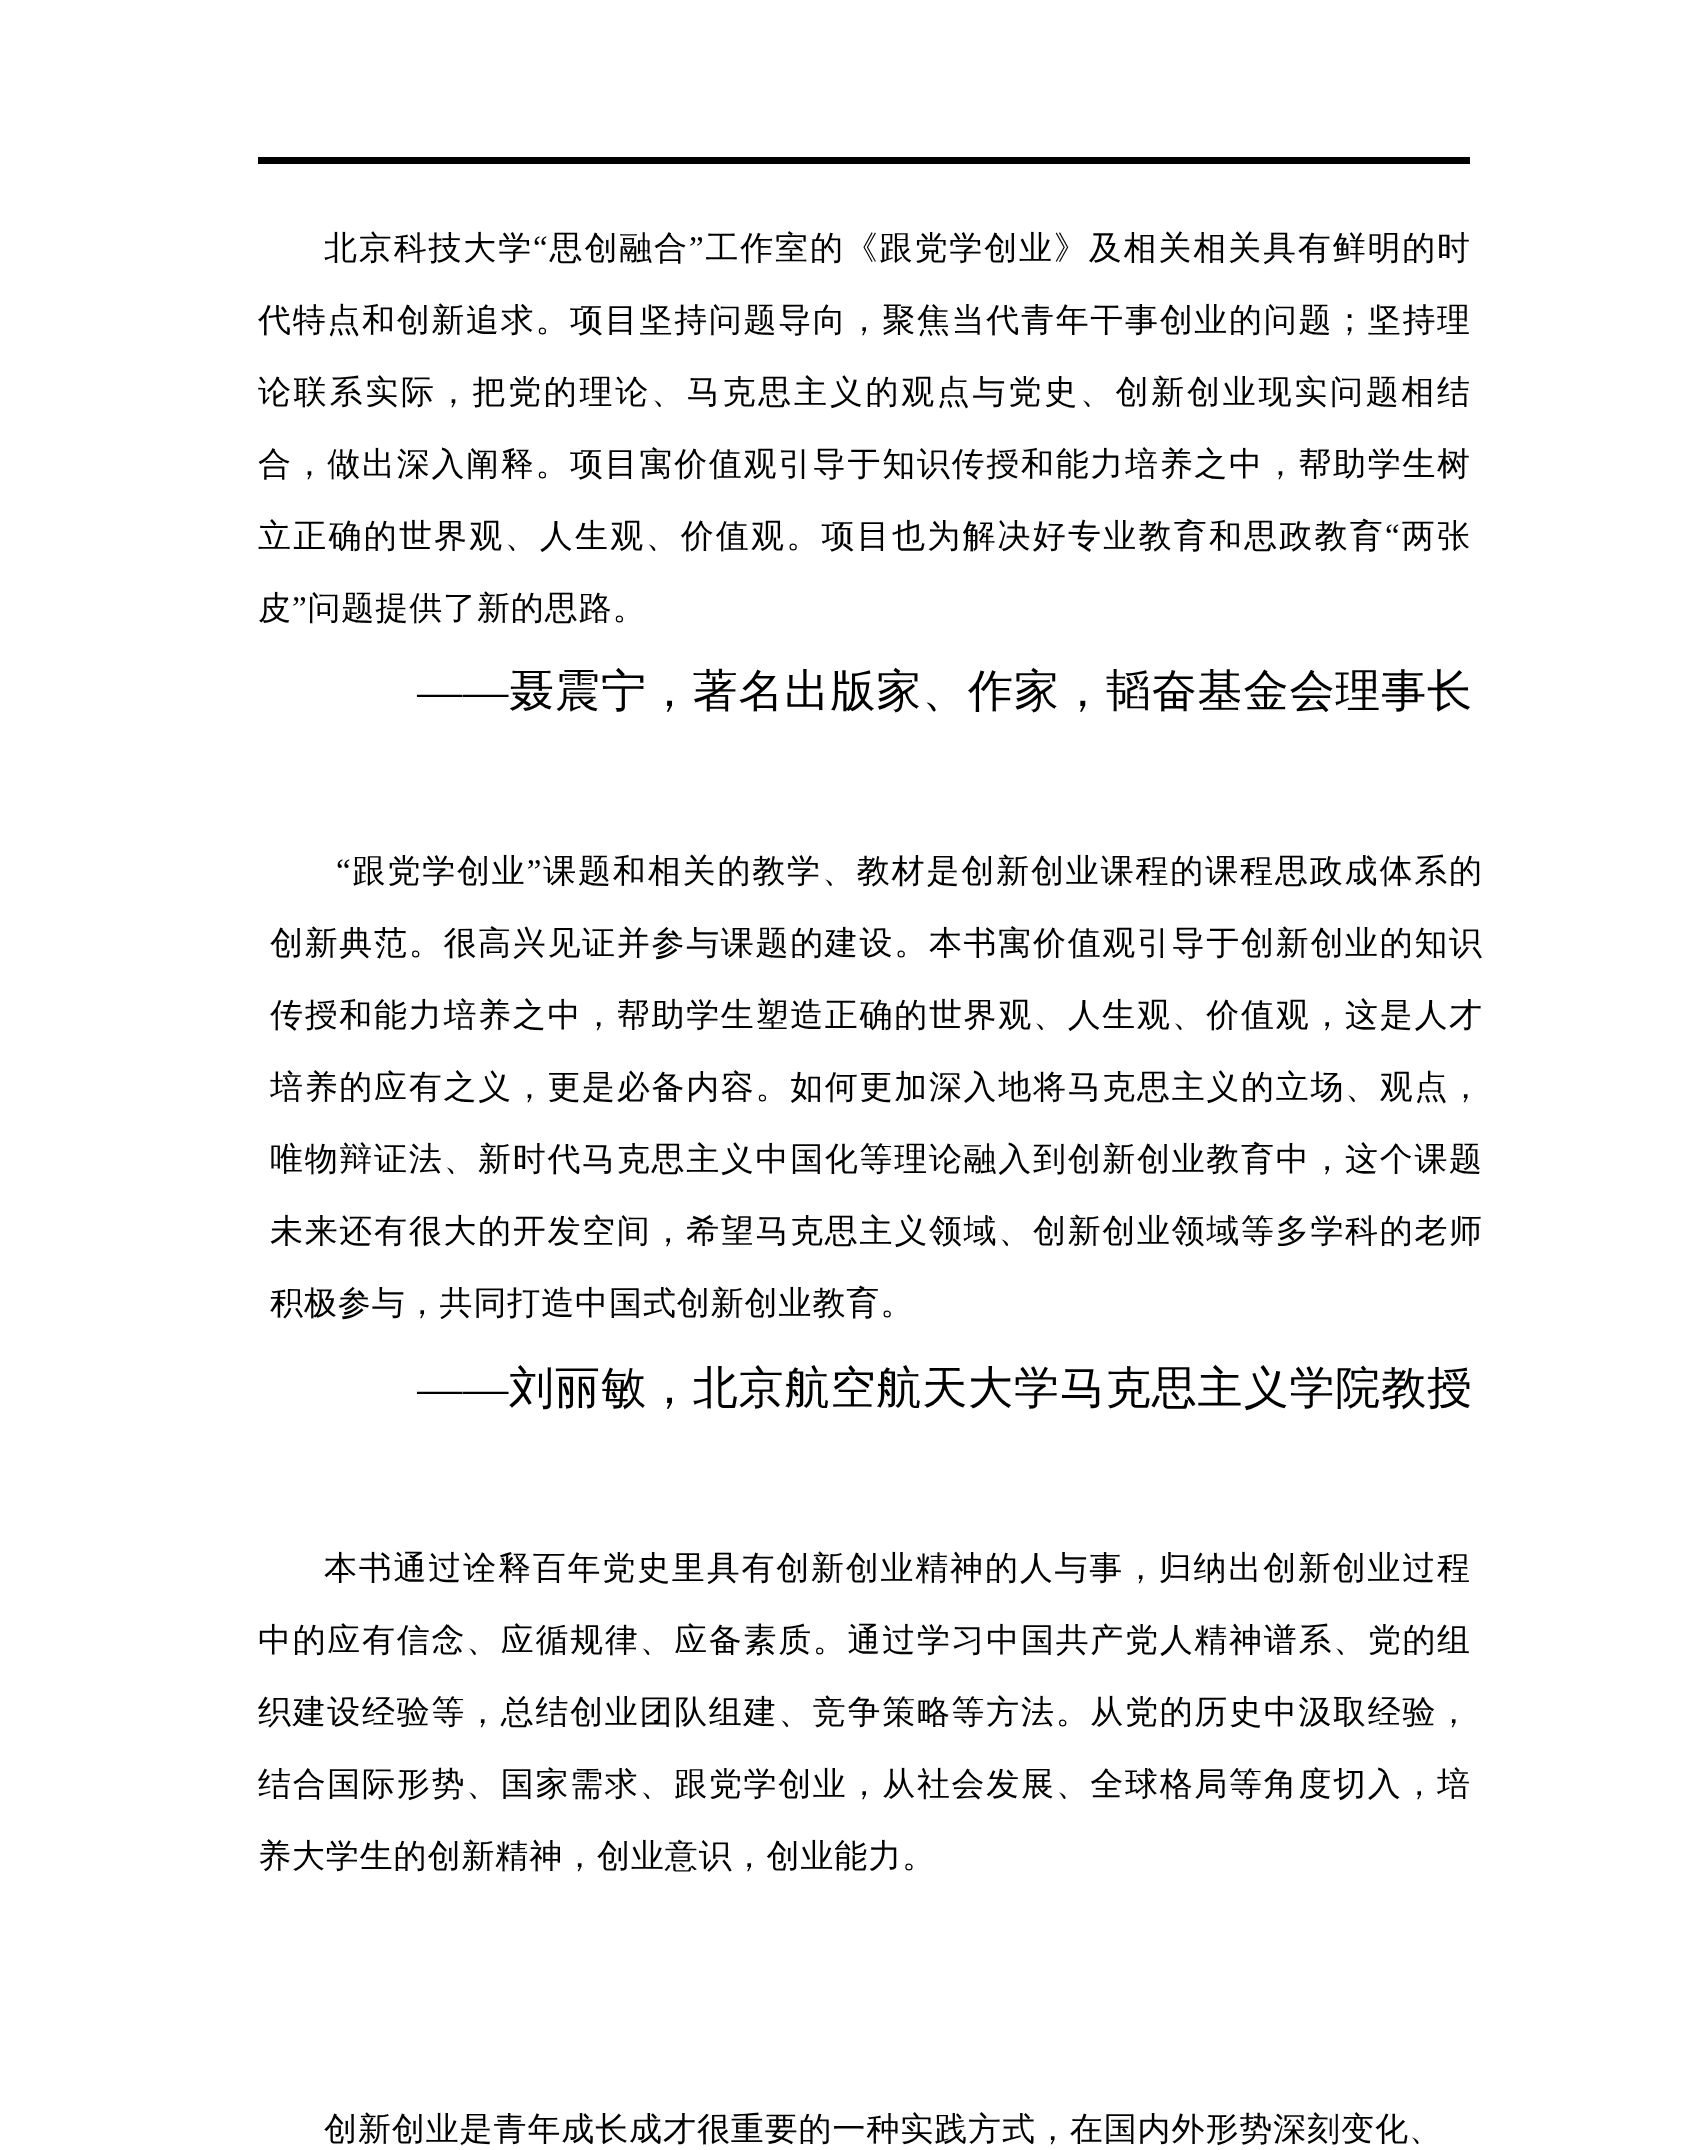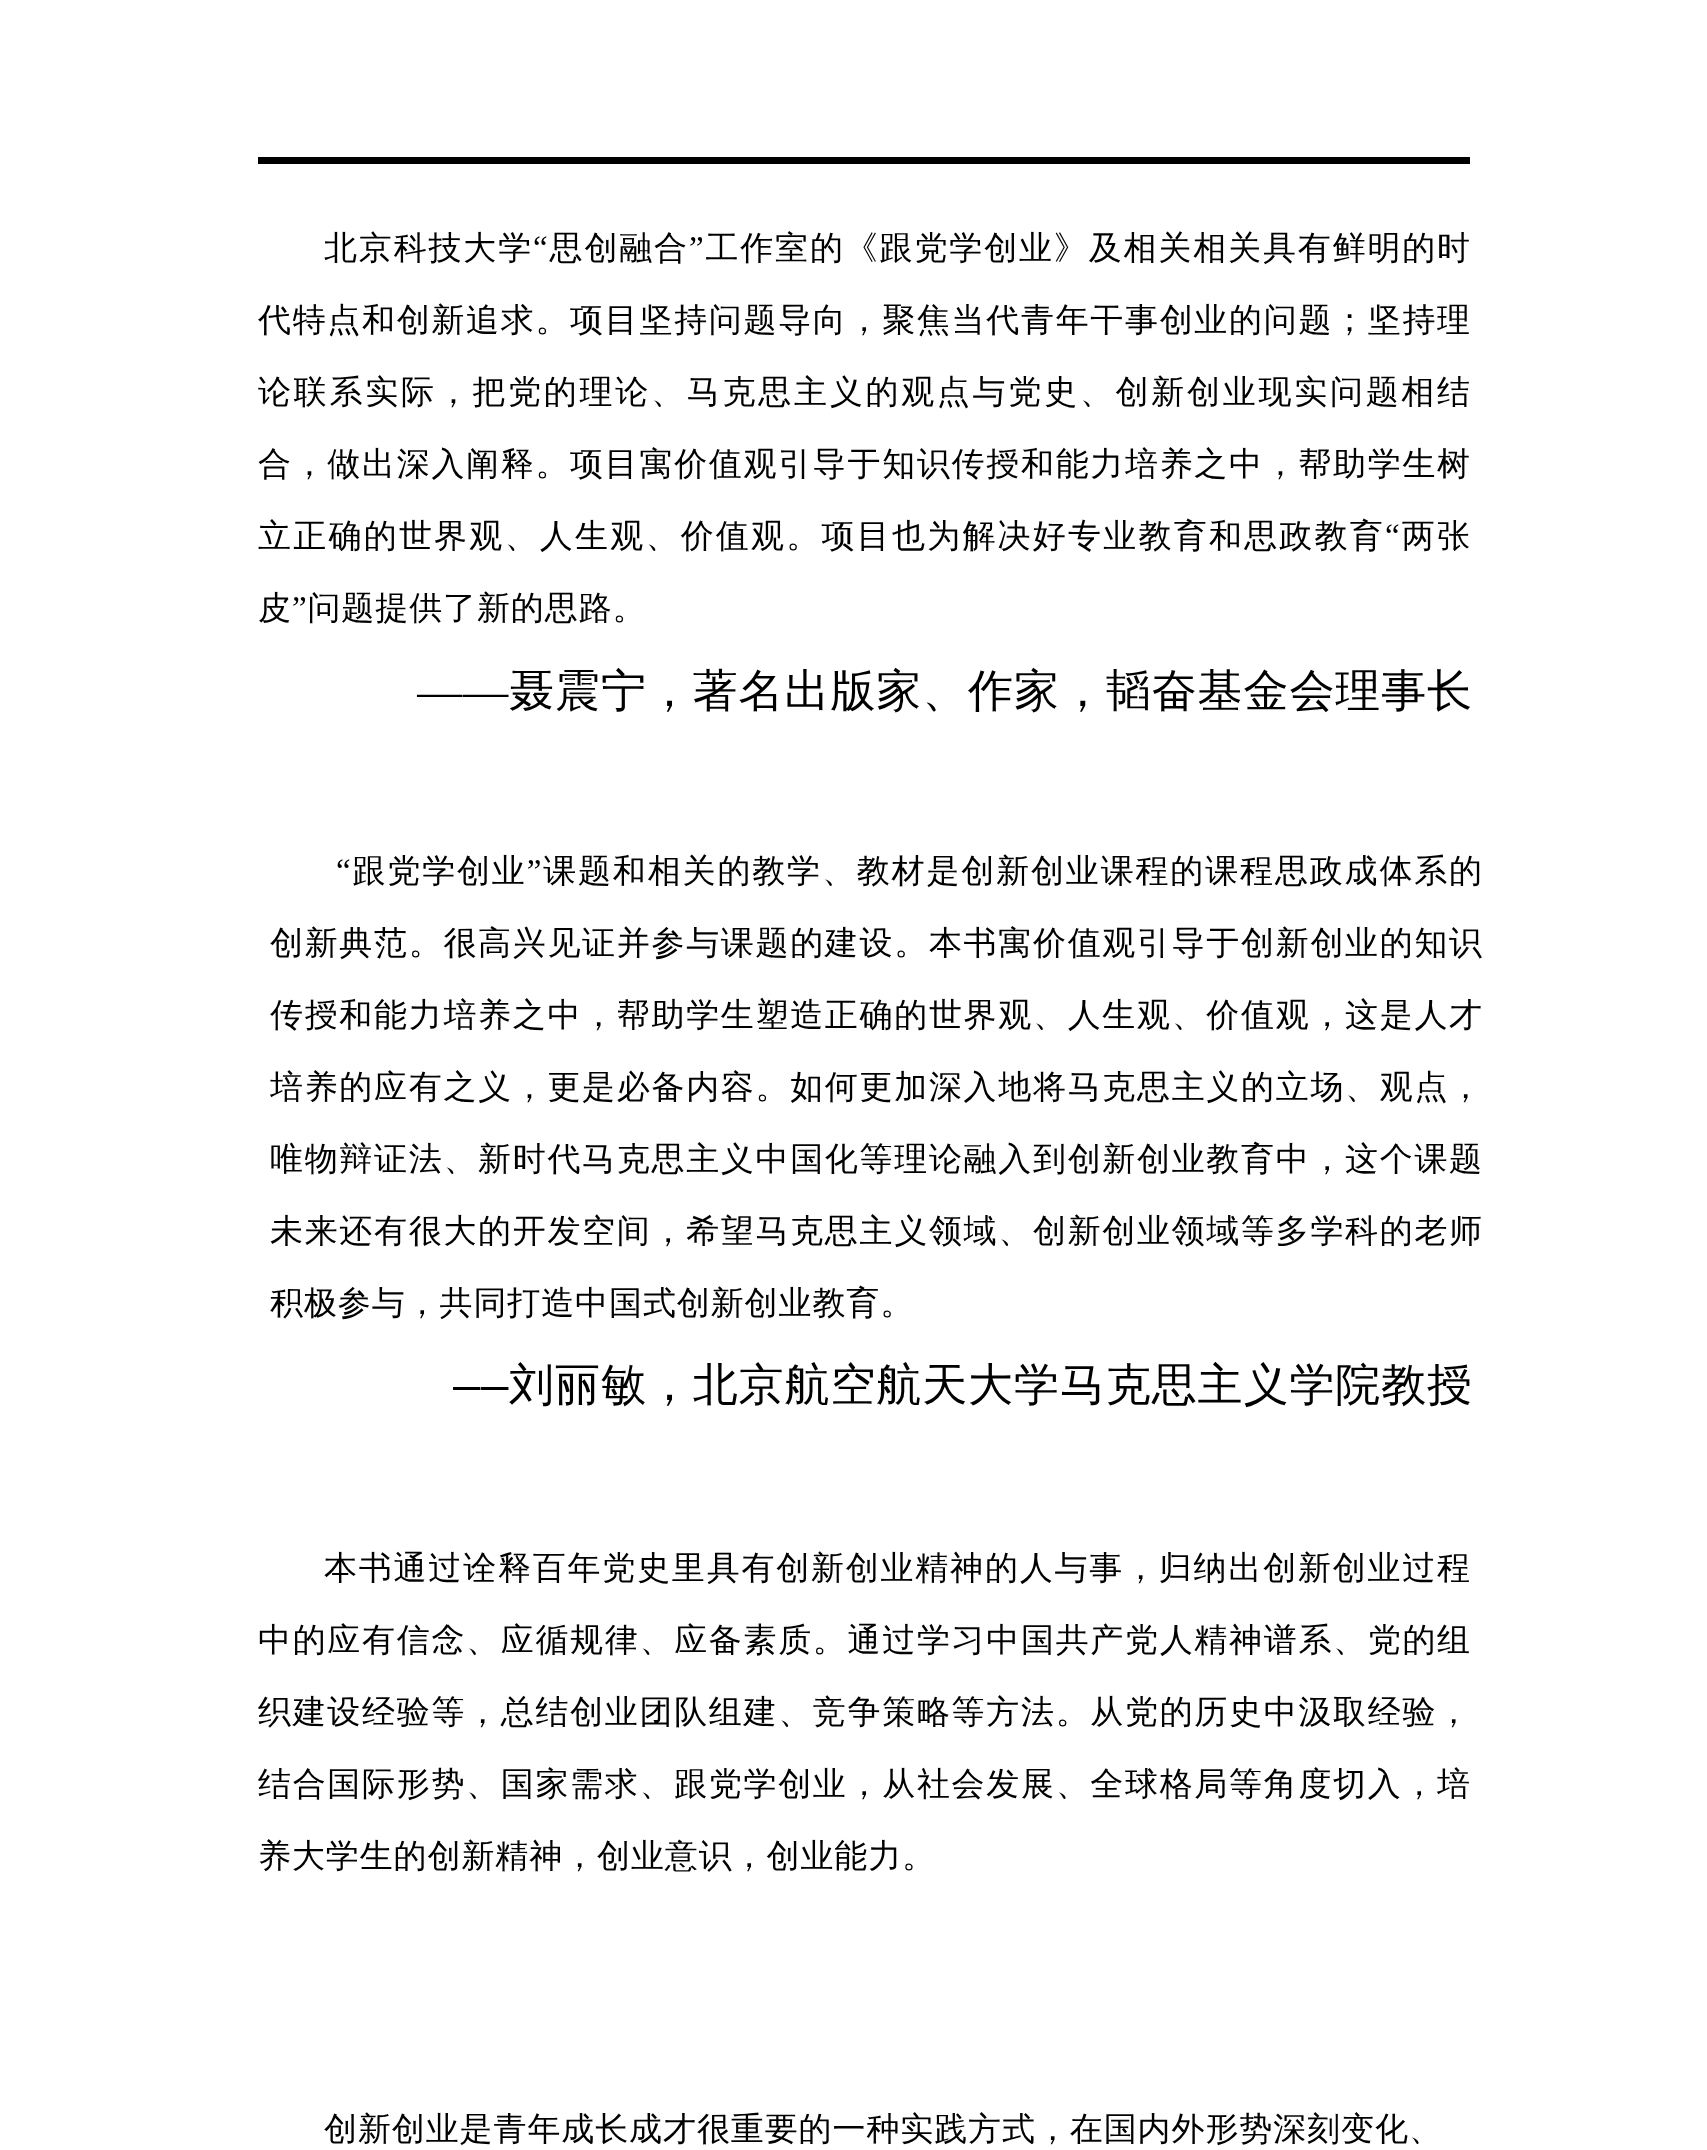--- a/index.html
+++ b/index.html
@@ -43,21 +43,21 @@
     width: 1213px;
     font-size: 45px;
     line-height: 71px;
     letter-spacing: 0.9px;
     text-align: right;
     margin: 8px;
   }
   .para-1 { top: 212px; }
   .attr-1 { top: 648px; }
   .para-2 { top: 835px; margin-left: 12px; }
-  .attr-2 { top: 1345px; font-family: Liberation Mono, monospace; }
+  .attr-2 { top: 1345px; }
   .para-3 { top: 1532px; }
   .attr-3 { top: 1900px; }
   .para-4 { top: 2093px; }
 </style>
 </head>
 <body>
 
 <div class="page">
 
   <div class="top-rule"></div>

